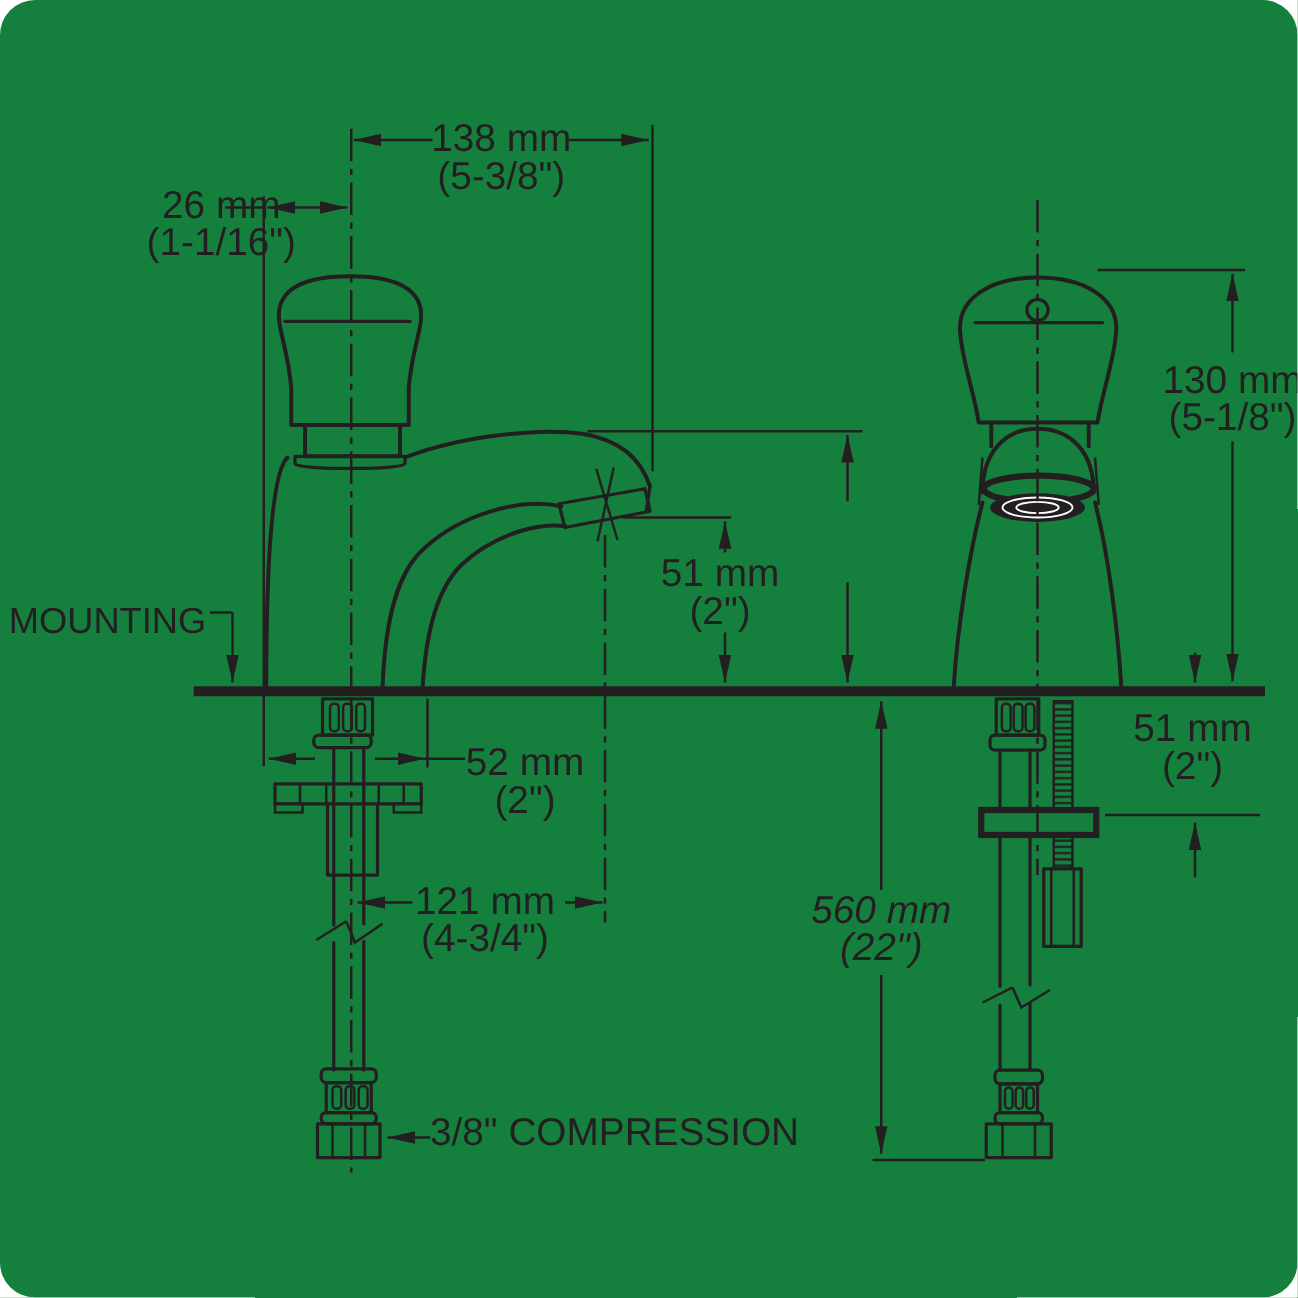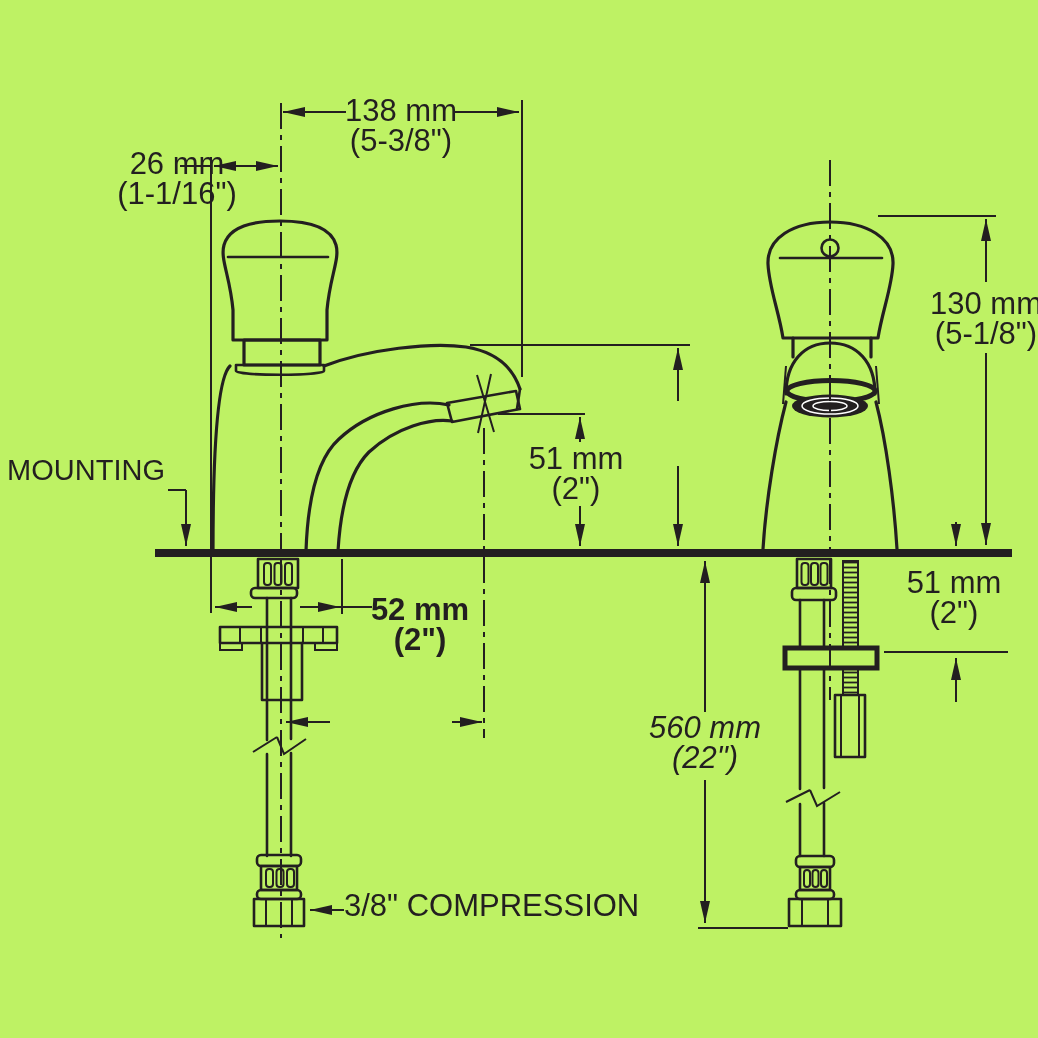--- a/index.html
+++ b/index.html
@@ -1,17 +1,17 @@
 <!DOCTYPE html>
 <html><head>
 <meta charset="utf-8">
 <style>
   html,body{margin:0;padding:0;background:#ffffff;}
-  .canvas{position:relative;width:1038px;height:1038px;background:#bef264;
-          font-family:"Liberation Sans",sans-serif;color:#231f20;overflow:hidden;}
+  .canvas{position:relative;width:1038px;height:1038px;background:#15803d;
+          font-family:"Liberation Sans",sans-serif;color:#231f20;overflow:hidden;border-radius:28px;}
   .canvas > svg{position:absolute;left:0;top:0;}
   .lbl{position:absolute;text-align:center;font-size:31px;line-height:30px;
        white-space:nowrap;color:#231f20;}
   .lbl span{display:block;}
   .lbl-small{font-size:29px;line-height:28px;}
   .lbl-left{text-align:left;}
   
   .ol {fill:none;stroke:#231f20;stroke-width:3.2;stroke-linecap:round;stroke-linejoin:round;}
   .ol2{fill:none;stroke:#231f20;stroke-width:2.6;stroke-linecap:round;stroke-linejoin:round;}
   .tl {fill:none;stroke:#231f20;stroke-width:2;stroke-linecap:butt;}
@@ -180,34 +180,38 @@
     <span>130 mm</span>
     <span>(5-1/8")</span>
   </div>
 
 
   <div class="lbl" style="left:507px;top:444px;width:138px;">
     <span>51 mm</span>
     <span>(2")</span>
   </div>
 
-  <div class="lbl lbl-small" style="left:0px;top:456px;width:172px;">
+  <div class="lbl lbl-small" style="left:0px;top:483px;width:172px;">
     <span>MOUNTING</span>
   </div>
 
-  <div class="lbl" style="left:353px;top:595px;width:134px;font-weight:bold;">
+  <div class="lbl" style="left:353px;top:595px;width:134px;">
     <span>52 mm</span>
     <span>(2")</span>
   </div>
 
   <div class="lbl" style="left:886px;top:568px;width:136px;">
     <span>51 mm</span>
     <span>(2")</span>
   </div>
 
+  <div class="lbl" style="left:318px;top:706px;width:140px;">
+    <span>121 mm</span>
+    <span>(4-3/4")</span>
+  </div>
 
   <div class="lbl" style="left:635px;top:713px;width:140px;font-style:italic;">
     <span>560 mm</span>
     <span>(22")</span>
   </div>
 
   <div class="lbl lbl-left" style="left:344px;top:891px;">
     <span>3/8" COMPRESSION</span>
   </div>
 

